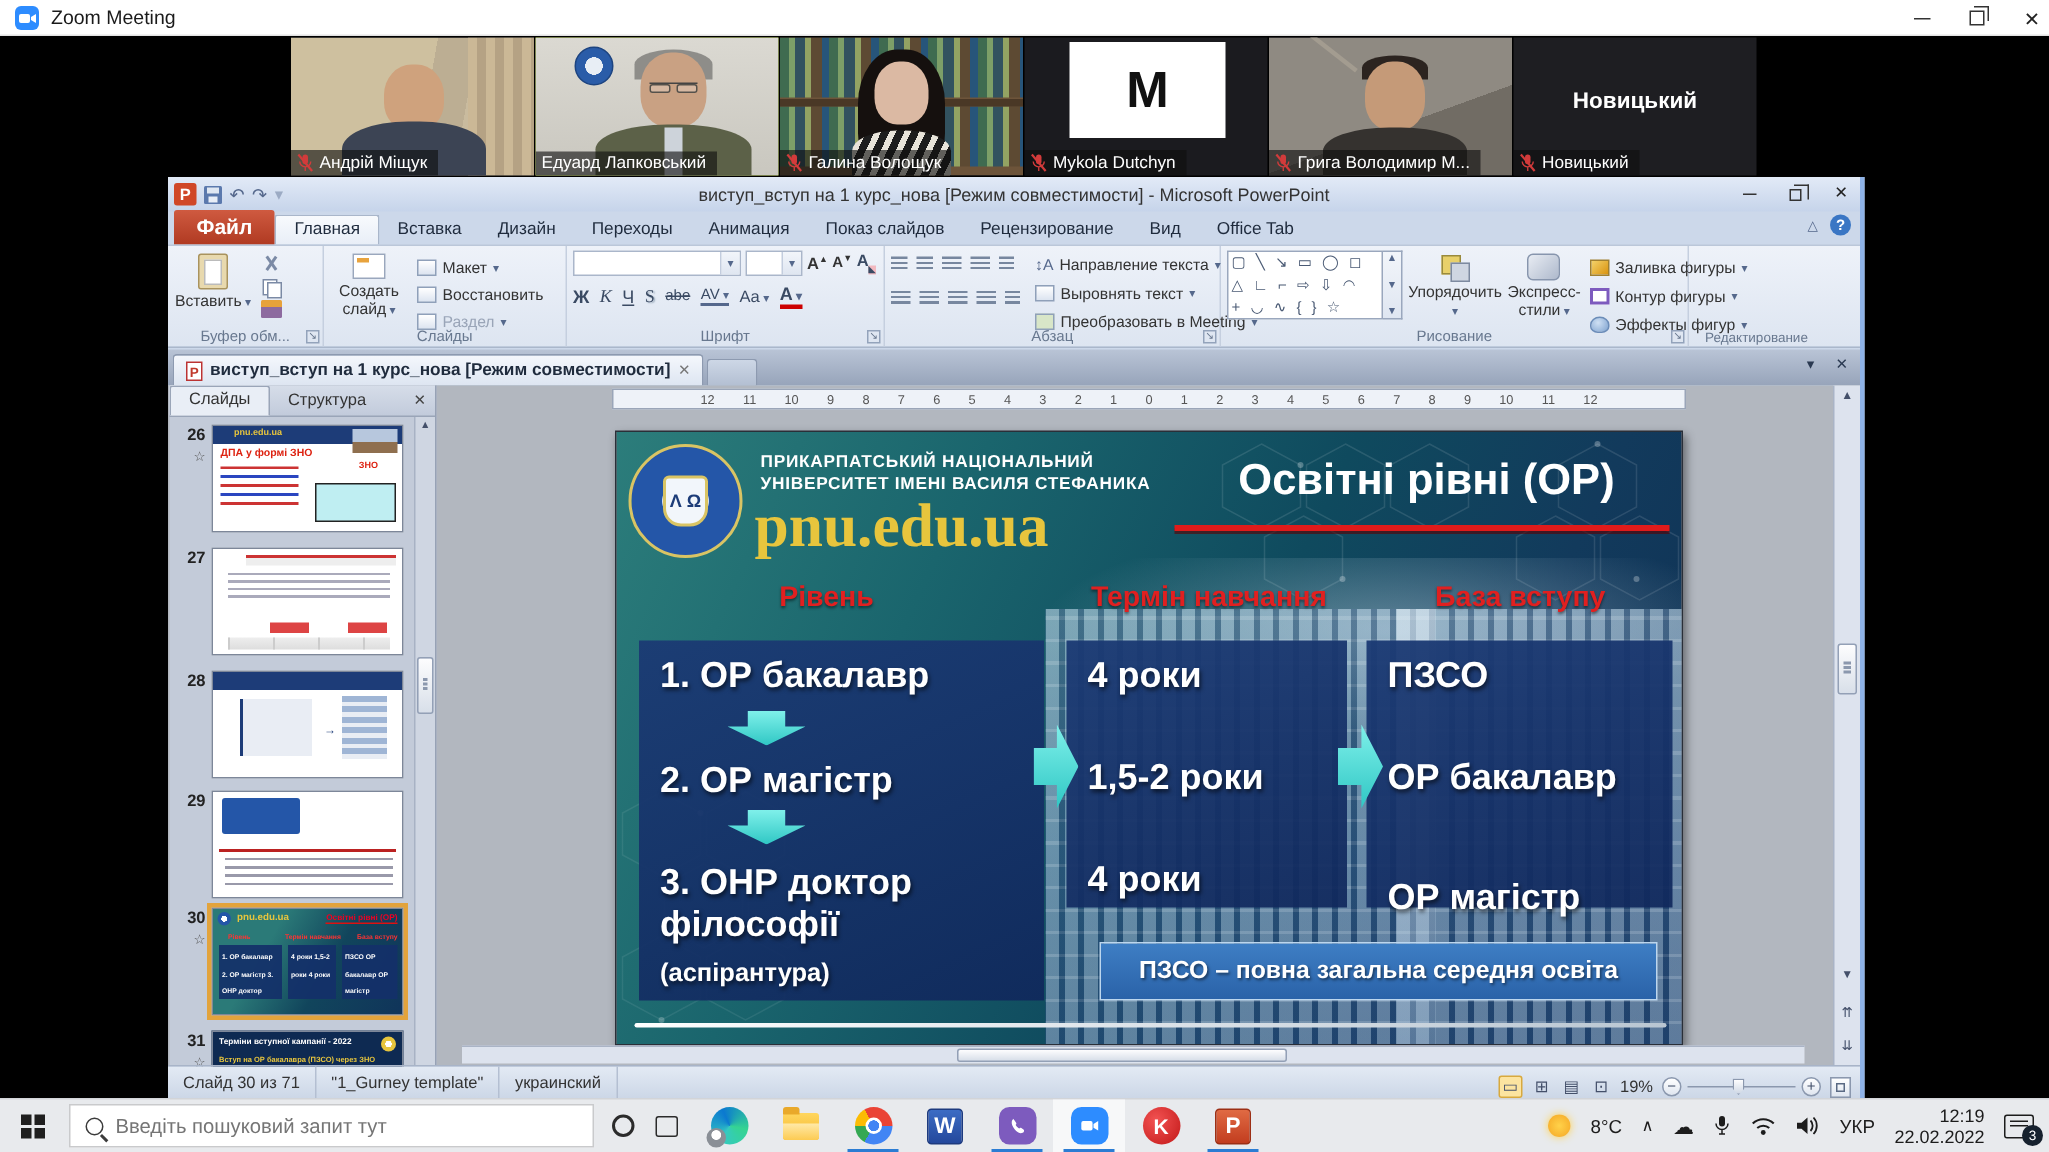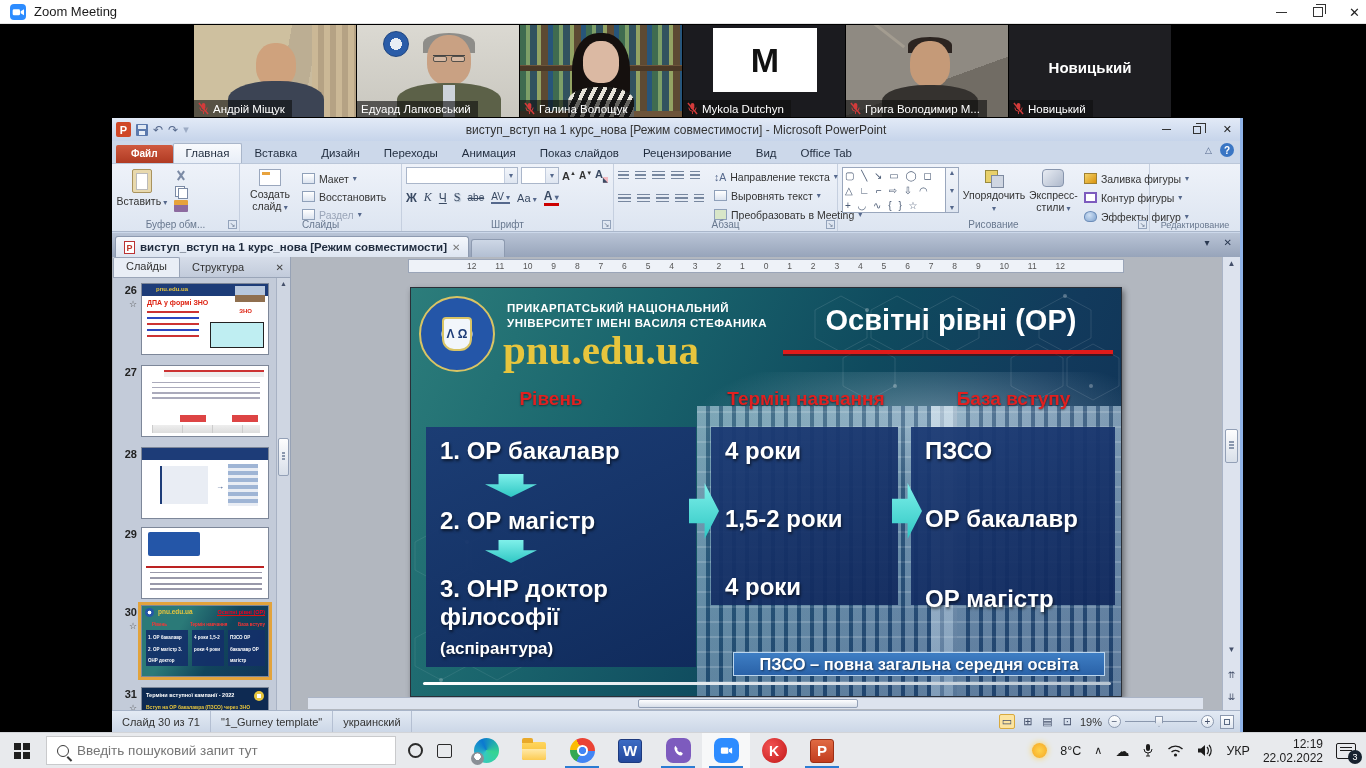--- a/index.html
+++ b/index.html
@@ -69,21 +69,21 @@
   .ppticon{width:15px;height:15px;background:#d04727;border-radius:2px;color:#fff;font-weight:bold;font-size:11px;display:flex;align-items:center;justify-content:center}
   .saveico{width:12px;height:12px;background:#5b79ad;border-radius:1px;position:relative}
   .saveico:before{content:"";position:absolute;left:2px;top:1px;right:2px;height:4px;background:#dfe7f2}
   .saveico:after{content:"";position:absolute;left:3px;bottom:1px;right:3px;height:4px;background:#e8eef7}
   .qa-arr{color:#55688c;font-size:12px;line-height:1}
   .qat .sep{color:#9cabc4}
   .ppt-title{position:absolute;left:0;right:0;text-align:center;font-size:12px;color:#333}
   .ppt-ctrl{position:absolute;right:8px;top:0;height:23px;display:flex;gap:22px;align-items:center;z-index:3}
 
   .ppt-tabs{position:absolute;left:0;top:23px;width:100%;height:22px;display:flex;align-items:flex-end;padding-left:4px}
-  .ftab{background:linear-gradient(#cf5a40,#b03a22);color:#fff;font-weight:bold;padding:3px 15px 4px;border-radius:2px 2px 0 0;font-size:10px}
+  .ftab{background:linear-gradient(#cf5a40,#b03a22);color:#fff;font-weight:bold;padding:3px 15px 4px;border-radius:2px 2px 0 0;font-size:14px}
   .rtab{padding:3px 12px 4px;font-size:11.5px;color:#1f2b3d}
   .rtab.active{background:linear-gradient(#f8fafd,#e8eef7);border:1px solid #a9b6ca;border-bottom:none;border-radius:2px 2px 0 0;font-weight:normal}
   .tabs-right{position:absolute;right:6px;top:25px;display:flex;gap:8px;align-items:center}
   .helpq{width:14px;height:14px;border-radius:50%;background:#3a76c4;color:#fff;font-size:10px;font-weight:bold;display:flex;align-items:center;justify-content:center}
   .collapse{color:#55688c;font-size:9px}
 
   .ribbon{position:absolute;left:0;top:45px;width:100%;height:69px;background:linear-gradient(#eef2f9,#dde5f1);border-top:1px solid #bbc7d9;border-bottom:1px solid #aab7cb;display:flex}
   .rgroup{position:relative;height:100%;border-right:1px solid #c5cfdf;padding:3px 4px 14px}
   .rg-label{position:absolute;bottom:1px;left:0;right:0;text-align:center;font-size:10px;color:#68788f;white-space:nowrap;overflow:hidden}
   .launcher{position:absolute;right:2px;bottom:2px;width:9px;height:9px;border:1px solid #93a3bb;color:#68788f;font-size:7px;line-height:7px;text-align:center}
@@ -205,25 +205,25 @@
   .s-univ{position:absolute;left:96px;top:13px;color:#fff;font-size:11.5px;font-weight:bold;letter-spacing:.5px;line-height:15px;white-space:pre-line}
   .s-site{position:absolute;left:92px;top:38px;color:#e7c53d;font-size:41px;font-weight:bold;font-family:"Liberation Serif",serif}
   .s-title{position:absolute;left:374px;top:16px;width:332px;text-align:center;color:#fff;font-size:29px;font-weight:bold}
   .s-underline{position:absolute;left:372px;top:62px;width:330px;height:4px;background:#e01b1b;box-shadow:0 2px 0 rgba(90,0,0,.6)}
   .s-colhead{position:absolute;top:100px;color:#e02020;font-size:19px;font-weight:bold;text-align:center;text-shadow:0 1px 2px rgba(0,0,0,.5)}
   .sbox{position:absolute;background:linear-gradient(160deg,rgba(27,58,116,.95),rgba(16,40,92,.92));color:#fff;font-weight:bold}
   .sbox .it{position:absolute;left:14px;right:6px;font-size:24px;line-height:28px;text-shadow:1px 2px 3px rgba(0,0,0,.6)}
   .sbox .sub{font-size:17px}
   .darr{position:absolute;width:52px;height:23px;background:linear-gradient(#7ff0ea,#2fc7c4);clip-path:polygon(26% 0,74% 0,74% 45%,100% 45%,50% 100%,0 45%,26% 45%)}
   .rarr{position:absolute;width:30px;height:56px;background:linear-gradient(#7ff0ea,#2fc7c4);clip-path:polygon(0 28%,52% 28%,52% 0,100% 50%,52% 100%,52% 72%,0 72%)}
-  .footnote{position:absolute;left:322px;top:364px;width:372px;height:24px;background:linear-gradient(#3e7ec4,#2a62a8);border:1px solid #bcd6ee;color:#fff;font-size:16.5px;font-weight:bold;display:flex;align-items:center;justify-content:center;text-shadow:1px 1px 2px rgba(0,0,0,.5)}
+  .footnote{position:absolute;left:322px;top:340px;width:372px;height:39px;background:linear-gradient(#3e7ec4,#2a62a8);border:1px solid #bcd6ee;color:#fff;font-size:16.5px;font-weight:bold;display:flex;align-items:center;justify-content:center;text-shadow:1px 1px 2px rgba(0,0,0,.5)}
   .bottomline{position:absolute;left:12px;top:394px;width:688px;height:3px;background:linear-gradient(90deg,#ffffff,#b9c6d2);border-radius:2px}
 
   
-  .statusbar{position:absolute;left:0;bottom:0;width:1128px;height:22px;background:linear-gradient(#e3eaf4,#ccd7e7);border-top:1px solid #a8b4c8;display:flex;align-items:center;font-size:11px;color:#333}
+  .statusbar{position:absolute;left:0;bottom:0;width:1128px;height:22px;background:linear-gradient(#e3eaf4,#ccd7e7);border-top:1px solid #a8b4c8;display:flex;align-items:flex-end;font-size:11px;color:#333}
   .sb-item{padding:0 10px;border-right:1px solid #b4bfd2;height:100%;display:flex;align-items:center}
   .sb-right{margin-left:auto;display:flex;align-items:center;gap:6px;padding-right:6px}
   .viewico{font-size:11px;color:#44506a;padding:0 2px}
   .viewico.cur{background:#fce4a0;border:1px solid #d8a93e;border-radius:2px}
   .zslider{display:flex;align-items:center;gap:4px}
   .zs-line{width:72px;height:1px;background:#8b98ae;position:relative}
   .zs-th{position:absolute;left:30px;top:-5px;width:8px;height:11px;background:linear-gradient(#fdfdfe,#cfd8e5);border:1px solid #8b98ae;clip-path:polygon(0 0,100% 0,100% 60%,50% 100%,0 60%)}
   .zs-btn{width:13px;height:13px;border:1px solid #8b98ae;border-radius:50%;background:linear-gradient(#fff,#dfe6f0);font-size:10px;line-height:11px;text-align:center;color:#44506a}
   .fitbtn{width:14px;height:14px;border:1px solid #8b98ae;background:linear-gradient(#fff,#dfe6f0);position:relative}
   .fitbtn:before{content:"";position:absolute;inset:3px;border:1px dashed #5a6a84}
@@ -400,21 +400,21 @@
         <span class="rtab">Рецензирование</span>
         <span class="rtab">Вид</span>
         <span class="rtab">Office Tab</span>
       </div>
       <span class="tabs-right">
         <span class="collapse">△</span>
         <span class="helpq">?</span>
       </span>
 
       <div class="ribbon">
-        <div class="rgroup" style="width:128px">
+        <div class="rgroup" style="width:104px">
           <div style="display:flex;gap:6px">
             <div class="bigbtn">
               <span class="clip-ico"></span>
               <span class="lbl dd">Вставить</span>
             </div>
             <div class="mini-col">
               <span class="mico scis"></span>
               <span class="mico copy"></span>
               <span class="mico brush"></span>
             </div>

